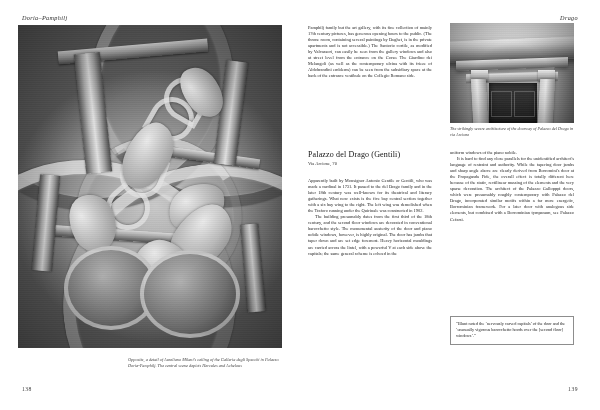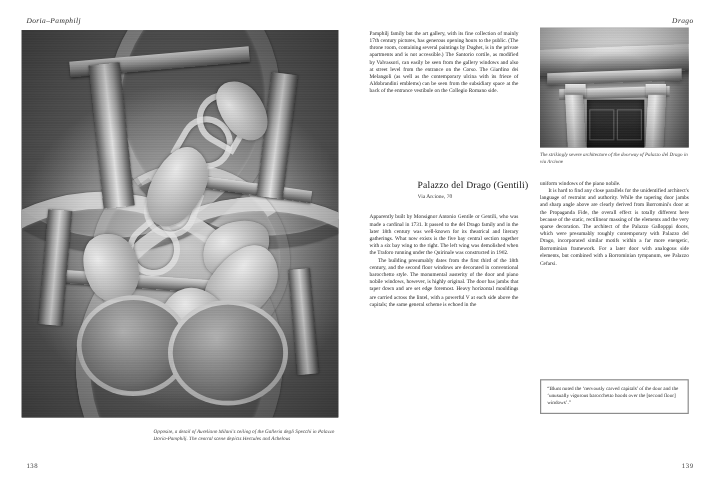--- a/index.html
+++ b/index.html
@@ -179,21 +179,20 @@
   }
   .col-1 { left: 8px; }
 
   .col p { margin: 0 0 0 0; text-indent: 0; }
 
   .section-head {
     position: absolute;
     left: 8px;
     top: 150px;
     width: 130px;
-    margin-left: 40px;
   }
   .section-title {
     font-family: "Liberation Serif", serif;
     font-size: 8px;
     font-weight: normal;
     letter-spacing: 0.15px;
     margin: 0;
     color: #111;
   }
   .section-sub {

